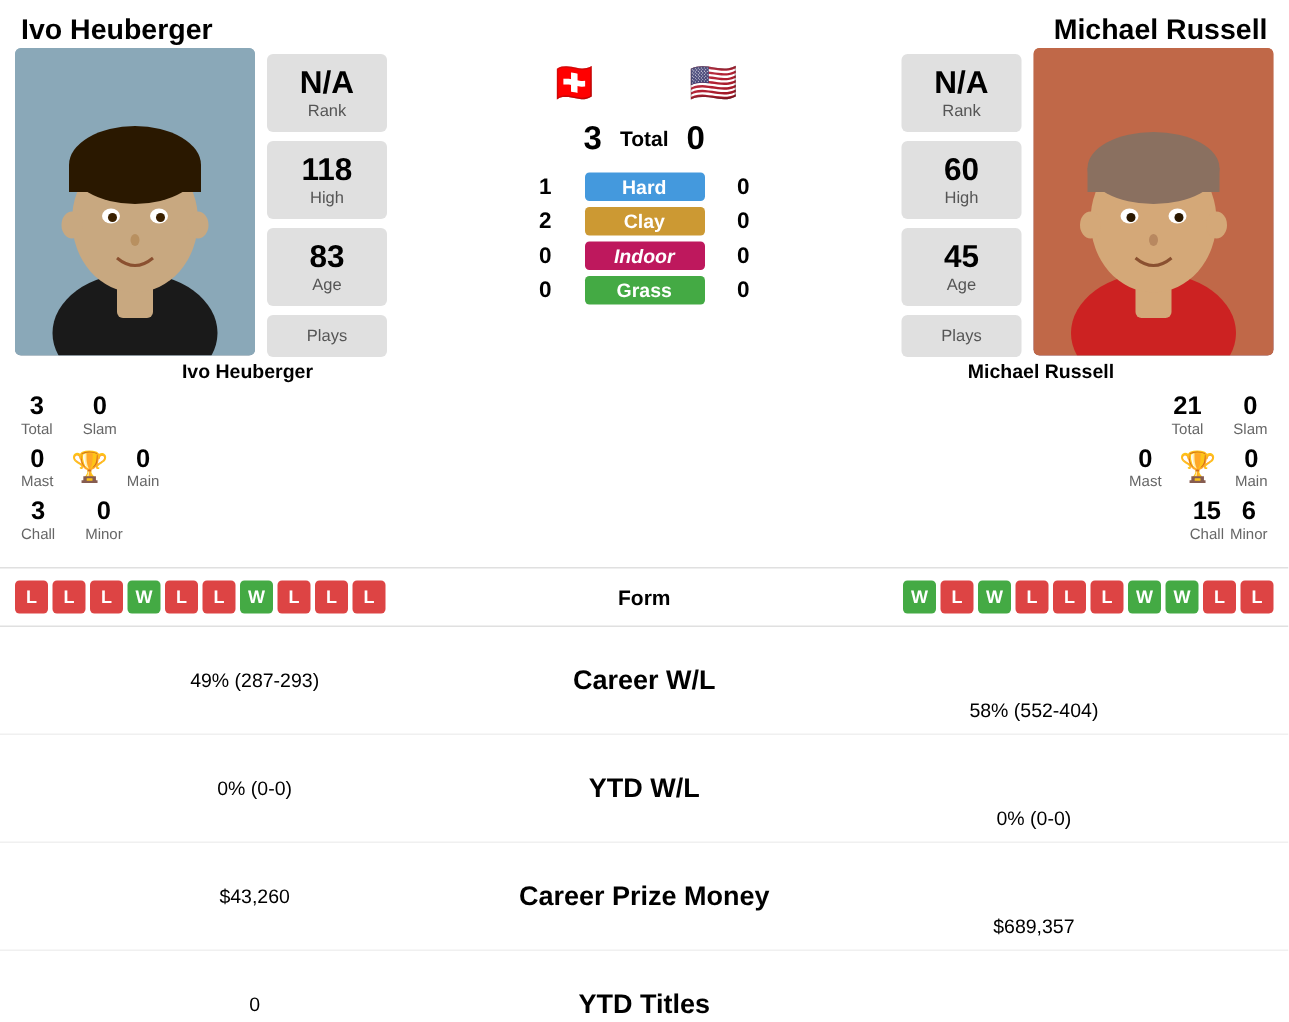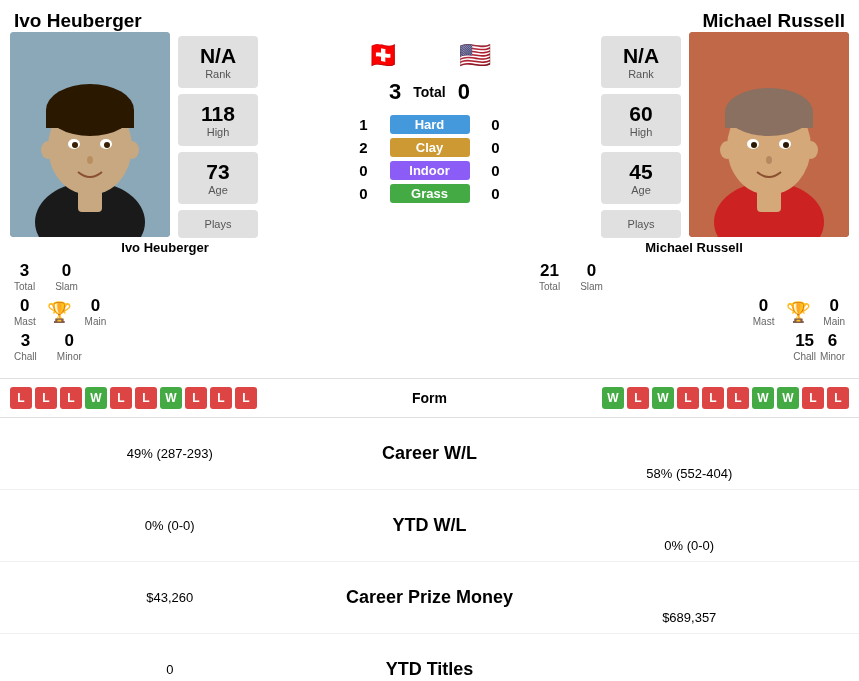--- a/index.html
+++ b/index.html
@@ -57,21 +57,21 @@
       padding: 2px 18px;
       border-radius: 3px;
       color: white;
       font-weight: bold;
       font-size: 13px;
       min-width: 80px;
       text-align: center;
     }
     .badge-hard { background: #4499dd; }
     .badge-clay { background: #cc9933; }
-    .badge-indoor { background: #8b5cf6; }
+    .badge-indoor { background: #be185d; font-style: italic; }
     .badge-grass { background: #44aa44; }
 
     
     .form-section {
       display: flex;
       align-items: center;
       padding: 8px 10px;
       border-top: 1px solid #e0e0e0;
       margin-top: 4px;
     }
@@ -285,21 +285,21 @@
         <div class="stats-beside-photo">
           <div class="gray-card">
             <div class="gray-card-value">N/A</div>
             <div class="gray-card-sub">Rank</div>
           </div>
           <div class="gray-card">
             <div class="gray-card-value">118</div>
             <div class="gray-card-sub">High</div>
           </div>
           <div class="gray-card">
-            <div class="gray-card-value">73</div>
+            <div class="gray-card-value">83</div>
             <div class="gray-card-sub">Age</div>
           </div>
           <div class="gray-card">
             <div class="gray-card-sub">Plays</div>
           </div>
         </div>
       </div>
 
       <div class="player-name-under-photo">Ivo Heuberger</div>
 
@@ -426,21 +426,21 @@
           <div class="gray-card">
             <div class="gray-card-sub">Plays</div>
           </div>
         </div>
       </div>
 
       <div class="player-name-under-photo">Michael Russell</div>
 
       <div style="padding: 4px 4px 0 0; text-align:right;">
 
-        <div style="display:flex; gap:20px; justify-content:flex-start; padding:2px 0;">
+        <div style="display:flex; gap:20px; justify-content:flex-end; padding:2px 0;">
           <div class="is-pair">
             <div class="s2-val">21</div>
             <div class="s2-lbl">Total</div>
           </div>
           <div class="is-pair">
             <div class="s2-val">0</div>
             <div class="s2-lbl">Slam</div>
           </div>
         </div>
 

